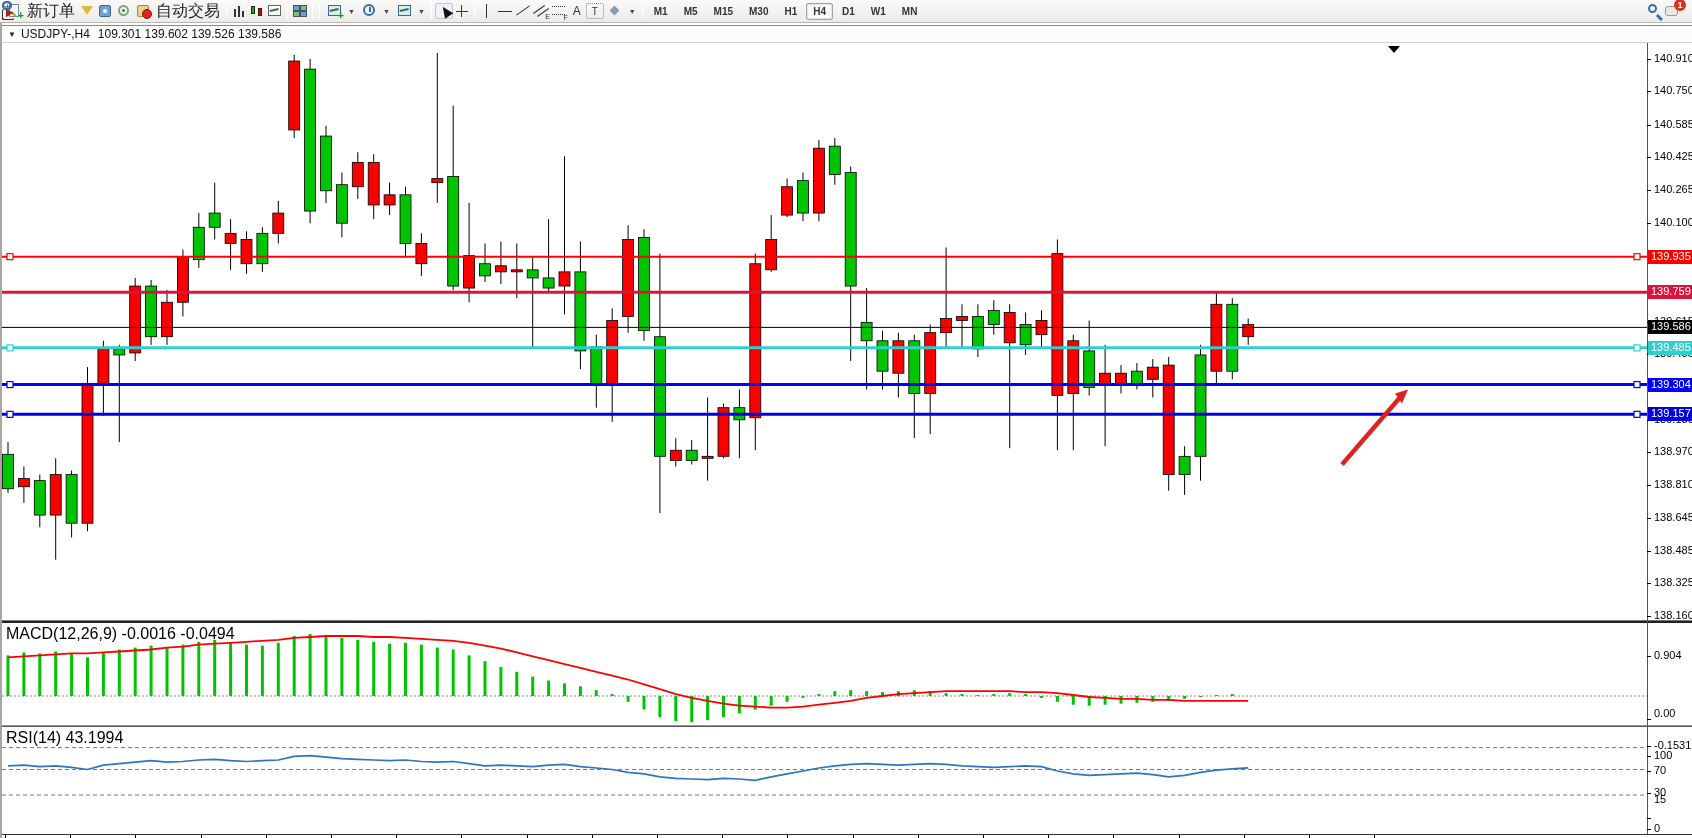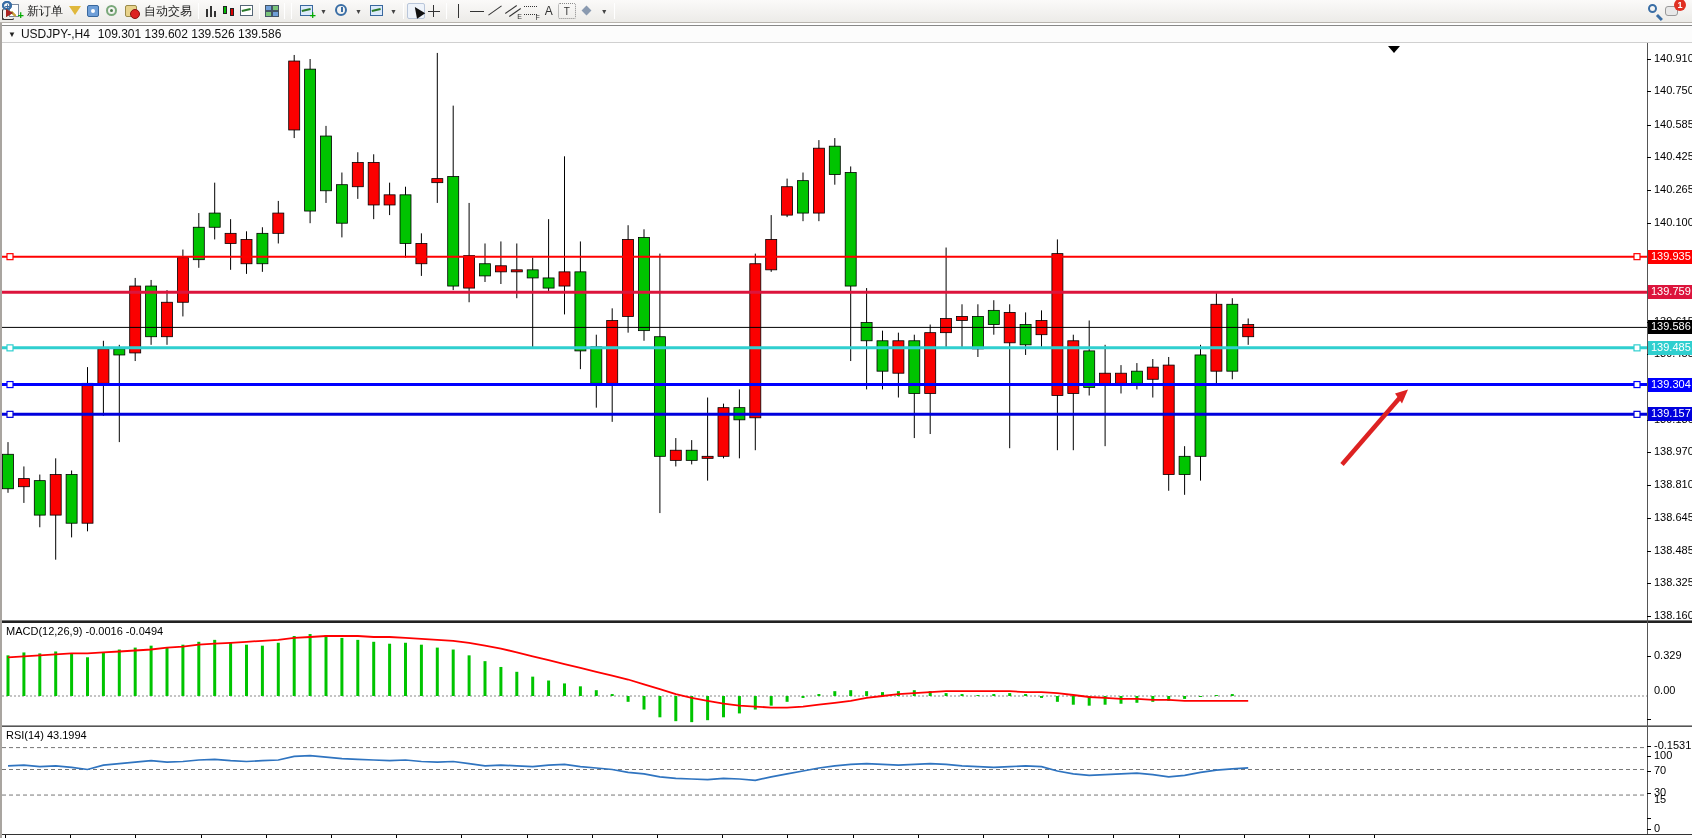--- a/index.html
+++ b/index.html
@@ -6,21 +6,21 @@
   body { font-family:"Liberation Sans", sans-serif; background:#d4d0c8; }
   #app { position:relative; width:1692px; height:838px; background:#fff; overflow:hidden; }
 
   
   #toolbar { position:absolute; left:0; top:0; width:1692px; height:23px;
     background:linear-gradient(#fbfaf9,#ecebe8); border-bottom:1px solid #b8b4ae;
     display:flex; align-items:center; padding-left:3px; }
   .tb-group { display:flex; align-items:center; height:100%; }
   .tb-sep { width:1px; height:16px; background:#c9c5bf; margin:0 3px; border-right:1px solid #fff; }
   .tb-btn { display:flex; align-items:center; gap:3px; padding:1px 3px; border-radius:2px; cursor:default; }
-  .tb-label { font-size:12px; color:#222; white-space:nowrap; }
+  .tb-label { font-size:16px; color:#222; white-space:nowrap; }
   .ic { position:relative; width:18px; height:16px; display:inline-block; }
   .drop { font-size:7px; color:#444; margin-left:1px; }
   
   .ic-doc { position:absolute; left:3px; top:1px; width:10px; height:13px; background:#fff; border:1px solid #7a8aa0; }
   .ic-plus { position:absolute; right:0px; bottom:-1px; color:#0a0; font-size:11px; font-weight:bold; line-height:10px; }
   .ic-funnel { position:absolute; left:3px; top:3px; width:0; height:0; border-left:6px solid transparent; border-right:6px solid transparent; border-top:9px solid #e0b83c; }
   .ic-pub { position:absolute; left:3px; top:2px; width:12px; height:12px; background:#6f9fd8; border:1px solid #39689e; border-radius:2px; }
   .ic-pub:after { content:""; position:absolute; left:3px; top:3px; width:4px; height:4px; background:#fff; border-radius:50%; }
   .ic-sig { position:absolute; left:4px; top:2px; width:11px; height:11px; border:2px solid #7aa87a; border-radius:50%; }
   .ic-sig:after { content:""; position:absolute; left:2px; top:2px; width:3px; height:3px; background:#4a7a4a; border-radius:50%; }
@@ -66,21 +66,21 @@
     border-top:1px solid #888; border-bottom:1px solid #d0d0d0; display:flex; align-items:center; padding-left:6px; }
   #title-row .tri { font-size:8px; color:#222; margin-right:5px; }
   #title-row .sym { font-size:12px; color:#111; }
   #title-row .ohlc { font-size:12px; color:#111; margin-left:8px; }
 
   .axis-label { position:absolute; font-size:11px; color:#000; white-space:nowrap; }
   .price-tag { position:absolute; left:1646px; font-size:11px; color:#fff; padding:0px 3px 1px 3px; line-height:13px; white-space:nowrap; }
   .tick-mark { position:absolute; width:4px; height:1px; background:#000; left:1645px; }
   #axis-border { position:absolute; left:1645px; top:20px; width:1px; height:791px; background:#555; }
 
-  .panel-label { position:absolute; left:4px; font-size:11px; color:#000; }
+  .panel-label { position:absolute; left:4px; font-size:16px; color:#000; }
   .sep1 { position:absolute; left:0; width:1692px; height:3px; background:#222; border-top:1px solid #777; }
   .sep2 { position:absolute; left:0; width:1692px; height:2px; background:#555; border-top:1px solid #999; }
   #time-axis { position:absolute; left:0; top:811px; width:1692px; height:27px; background:#fff; border-top:1px solid #333; }
   .time-tick { position:absolute; top:0; width:1px; height:4px; background:#000; }
   svg { position:absolute; left:0; }
 </style>
 </head>
 <body>
 
 <div id="app">
@@ -174,20 +174,31 @@
         <i></i>
       </span>
     <span class="ic tb-btn ic-fibo"></span>
     <span class="ic tb-btn ic-A"></span>
     <span class="ic tb-btn ic-T"></span>
     <span class="tb-btn">
         <span class="ic ic-shapes"></span>
         <span class="drop">▼</span>
       </span>
     <span class="tb-sep"></span>
+    <div class="tb-group" id="tf-group">
+        <span class="tf-btn">M1</span>
+        <span class="tf-btn">M5</span>
+        <span class="tf-btn">M15</span>
+        <span class="tf-btn">M30</span>
+        <span class="tf-btn">H1</span>
+        <span class="tf-btn active">H4</span>
+        <span class="tf-btn">D1</span>
+        <span class="tf-btn">W1</span>
+        <span class="tf-btn">MN</span>
+      </div>
     <div style="flex:1"></div>
     <span class="ic tb-btn">
         <span class="ic-search"></span>
       </span>
     <span class="ic tb-btn" style="margin-right:10px">
       <span class="ic-chat"></span>
       <span class="badge">1</span>
     </span>
   </div>
 
@@ -503,23 +514,23 @@
         <div class="axis-label" style="left: 1652px; top: 553.004px;">138.325</div>
         <div class="tick-mark" style="top: 593.45px;"></div>
         <div class="axis-label" style="left: 1652px; top: 586.45px;">138.160</div>
         <div class="price-tag" style="top: 226.65px; background: rgb(255, 0, 0);">139.935</div>
         <div class="price-tag" style="top: 262.326px; background: rgb(220, 20, 60);">139.759</div>
         <div class="price-tag" style="top: 297.394px; background: rgb(0, 0, 0);">139.586</div>
         <div class="price-tag" style="top: 317.867px; background: rgb(47, 207, 207);">139.485</div>
         <div class="price-tag" style="top: 354.556px; background: rgb(0, 0, 255);">139.304</div>
         <div class="price-tag" style="top: 384.354px; background: rgb(0, 0, 221);">139.157</div>
         <div class="tick-mark" style="top: 632.983px;"></div>
-        <div class="axis-label" style="left: 1652px; top: 625.983px;">0.329</div>
+        <div class="axis-label" style="left: 1652px; top: 625.983px;">0.904</div>
         <div class="tick-mark" style="top: 696px;"></div>
-        <div class="axis-label" style="left: 1652px; top: 661px; text-align: right;">0.00</div>
+        <div class="axis-label" style="left: 1652px; top: 684px; text-align: right;">0.00</div>
         <div class="tick-mark" style="top: 722.562px;"></div>
         <div class="axis-label" style="left: 1652px; top: 715.562px;">-0.1531</div>
         <div class="tick-mark" style="top: 733px;"></div>
         <div class="axis-label" style="left: 1652px; top: 726px;">100</div>
         <div class="tick-mark" style="top: 747.6px;"></div>
         <div class="axis-label" style="left: 1652px; top: 740.6px;">70</div>
         <div class="tick-mark" style="top: 769.5px;"></div>
         <div class="axis-label" style="left: 1652px; top: 762.5px;">30</div>
         <div class="tick-mark" style="top: 795.05px;"></div>
         <div class="axis-label" style="left: 1652px; top: 770px;">15</div>

